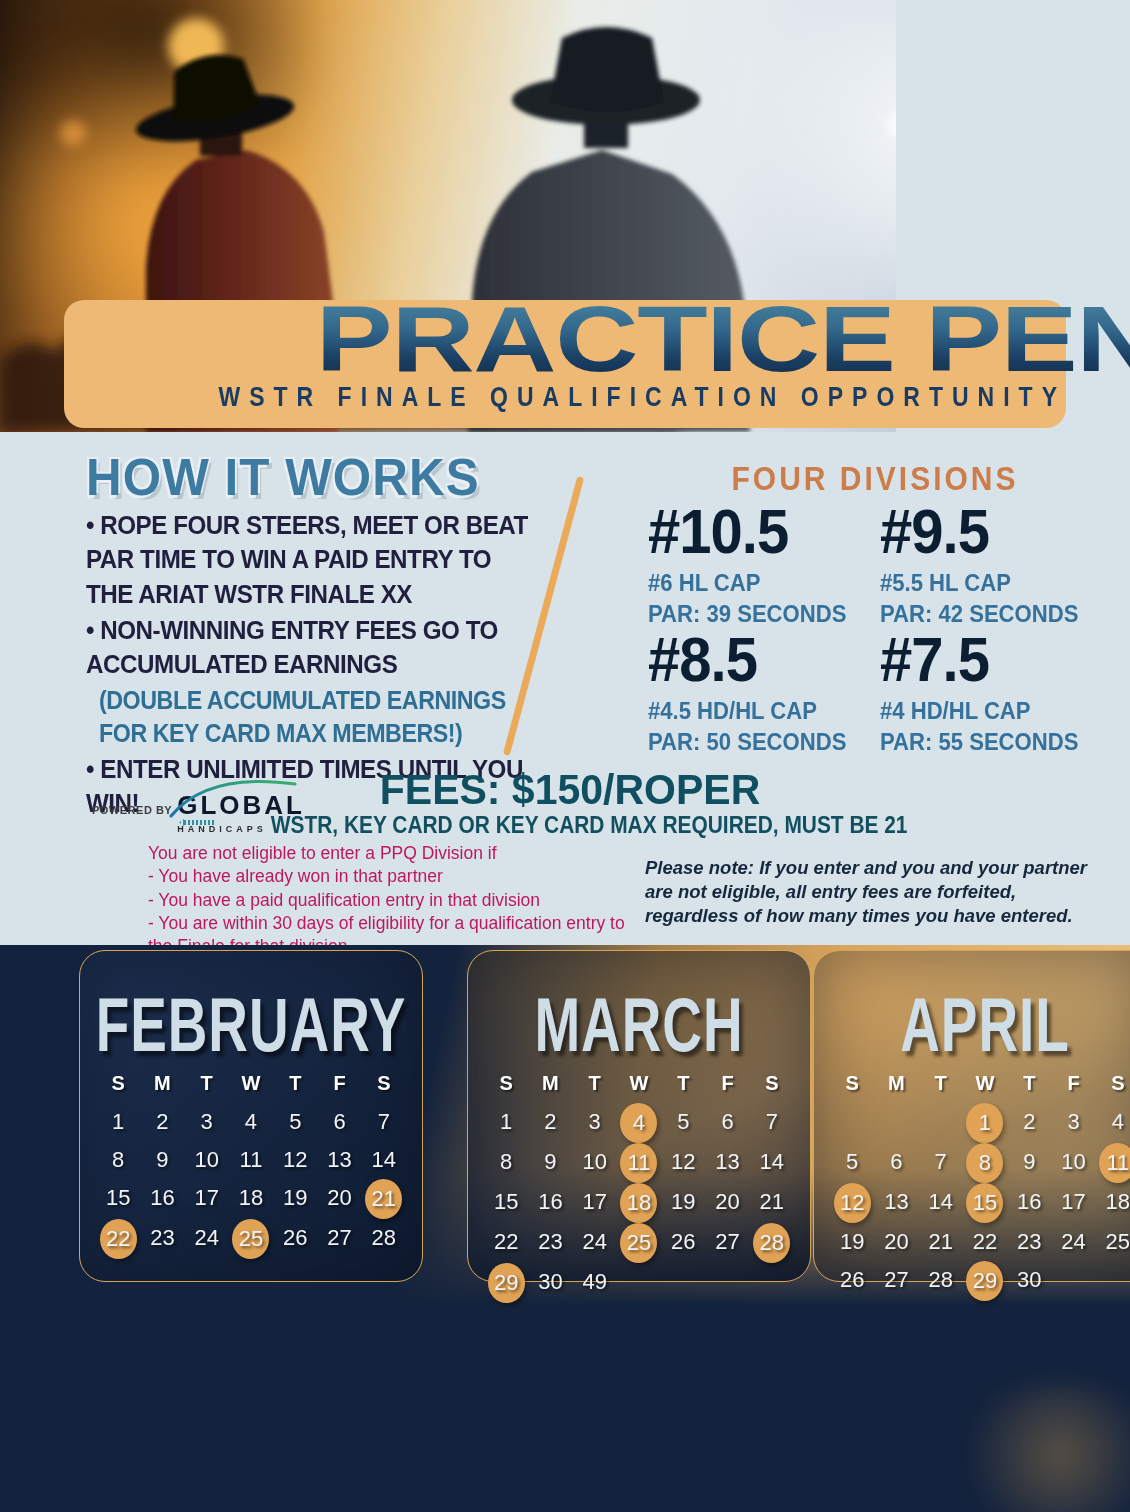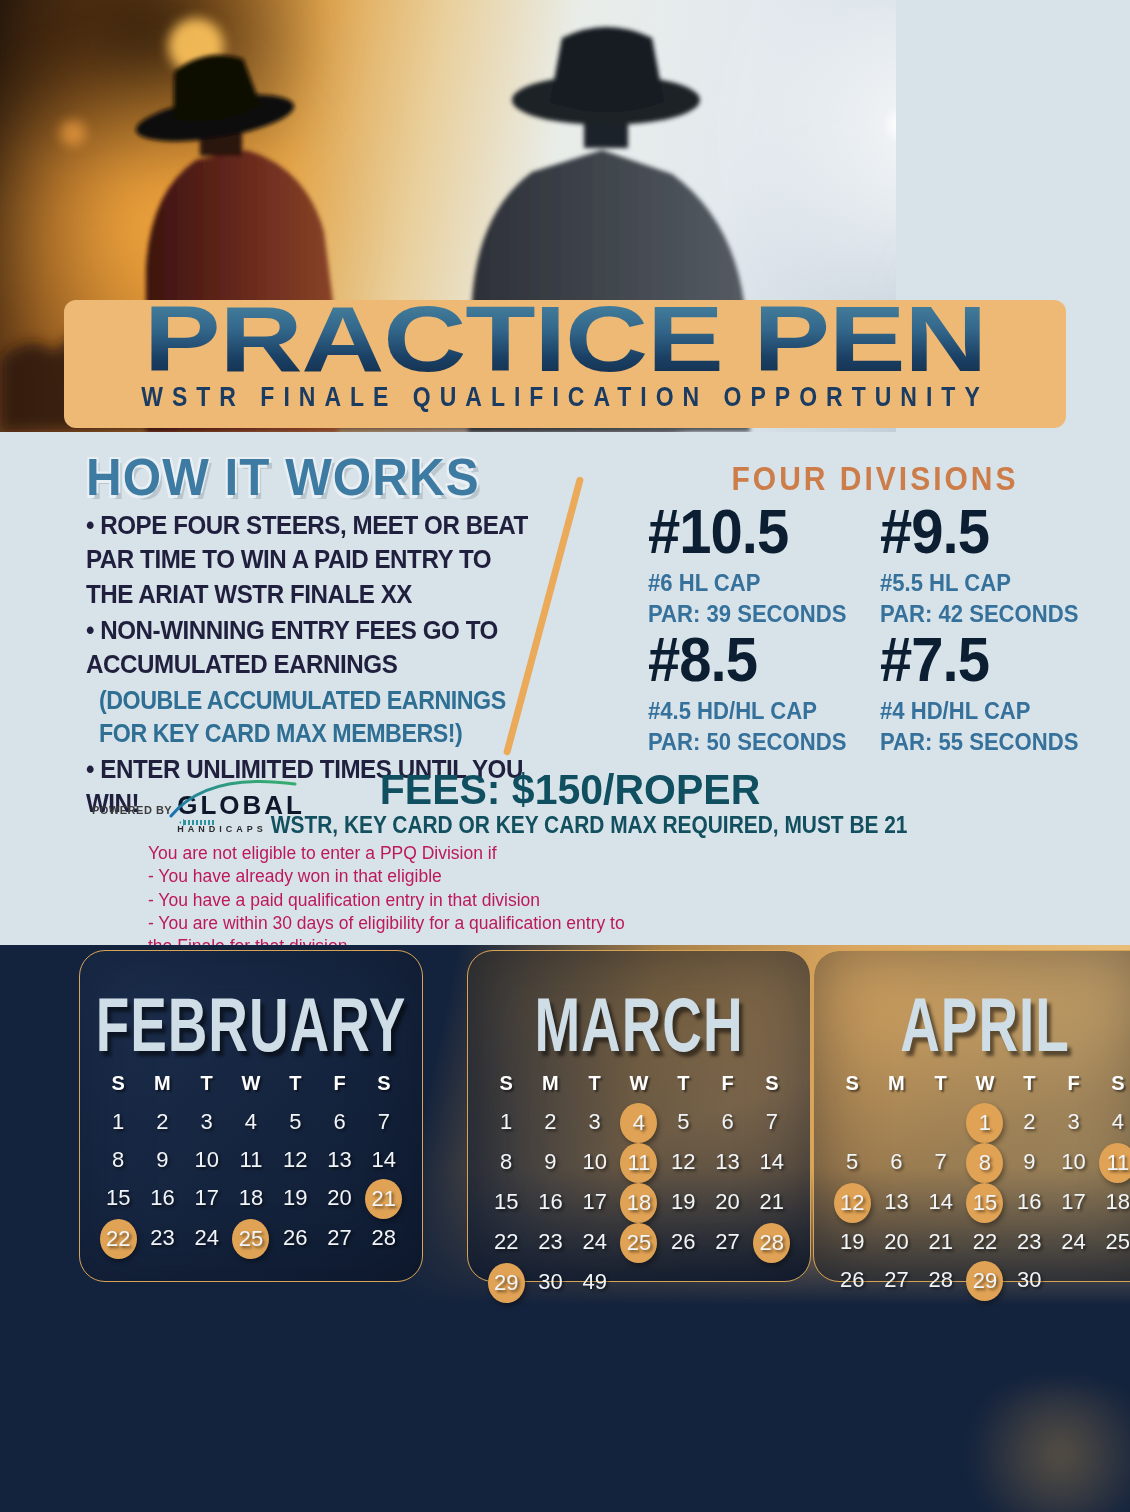--- a/index.html
+++ b/index.html
@@ -24,22 +24,22 @@
   .b6 { left:1100px;top:420px; width:22px; height:60px; background:rgba(255,255,255,.6); border-radius:12px; }
   .hero-svg { position:absolute; left:0; top:0; }
 
   
   .ppq-badge { position:absolute; left:946px; top:52px; width:134px; height:86px; background:#c2763d;
     border:9px solid #2f6e8e; border-radius:50%; display:flex; align-items:center; justify-content:center;
     box-shadow:0 2px 8px rgba(0,0,0,.2); }
   .ppq-badge span { color:#fff; font-size:35px; font-weight:900; letter-spacing:1px; }
 
   
-  .banner { position:absolute; left:64px; top:300px; width:1002px; height:128px; background:#eeb975; border-radius:12px;
-    display:flex; flex-direction:column; align-items:center; }
+  .banner { position:absolute; left:64px; top:300px; width:1002px; height:128px; background:#eeb975; border-radius:20px;
+    display:flex; flex-direction:column; align-items:flex-end; }
   .banner-title { margin-top:-8px; height:86px; line-height:92px; font-size:90px; font-weight:900; letter-spacing:-1px;
     color:#1d4468; white-space:nowrap;
     background:linear-gradient(180deg,#4c87a1 0%,#33688c 42%,#1a4064 75%,#132e4c 100%);
     -webkit-background-clip:text; background-clip:text; -webkit-text-fill-color:transparent;
     transform:scale(1.28,1.02); transform-origin:center top; }
   .banner-sub { margin-top:6px; font-size:23px; font-weight:800; letter-spacing:9px; color:#1a3c63;
     transform:scaleY(1.18); white-space:nowrap; }
 
   
   .content-bg { position:absolute; left:0; top:432px; width:1130px; height:513px; background:#d7e2e9; }
@@ -226,24 +226,25 @@
       <span class="brand-sub">HANDICAPS</span>
       <span class="swoosh"></span>
       <span class="swoosh2"></span>
     </span>
   </div>
   <div class="fees-title">FEES: $150/ROPER</div>
   <div class="fees-sub">WSTR, KEY CARD OR KEY CARD MAX REQUIRED, MUST BE 21</div>
 
   <div class="elig-left">
     <p>You are not eligible to enter a PPQ Division if</p>
-    <p>- You have already won in that eligible</p>
+    <p>- You have already won in that partner</p>
     <p>- You have a paid qualification entry in that division</p>
     <p>- You are within 30 days of eligibility for a qualification entry to the Finale for that division</p>
   </div>
+  <div class="elig-note">Please note: If you enter and you and your partner are not eligible, all entry fees are forfeited, regardless of how many times you have entered.</div>
 
   <div class="cal-section">
     <div class="cal-gold"></div>
     <div class="cal-glow-br"></div>
     <div class="cal-panels" id="calendars">
         <div class="cal-panel p0">
           <div class="cal-title">FEBRUARY</div>
           <div class="cal-row cal-head">
             <span>S</span>
             <span>M</span>

